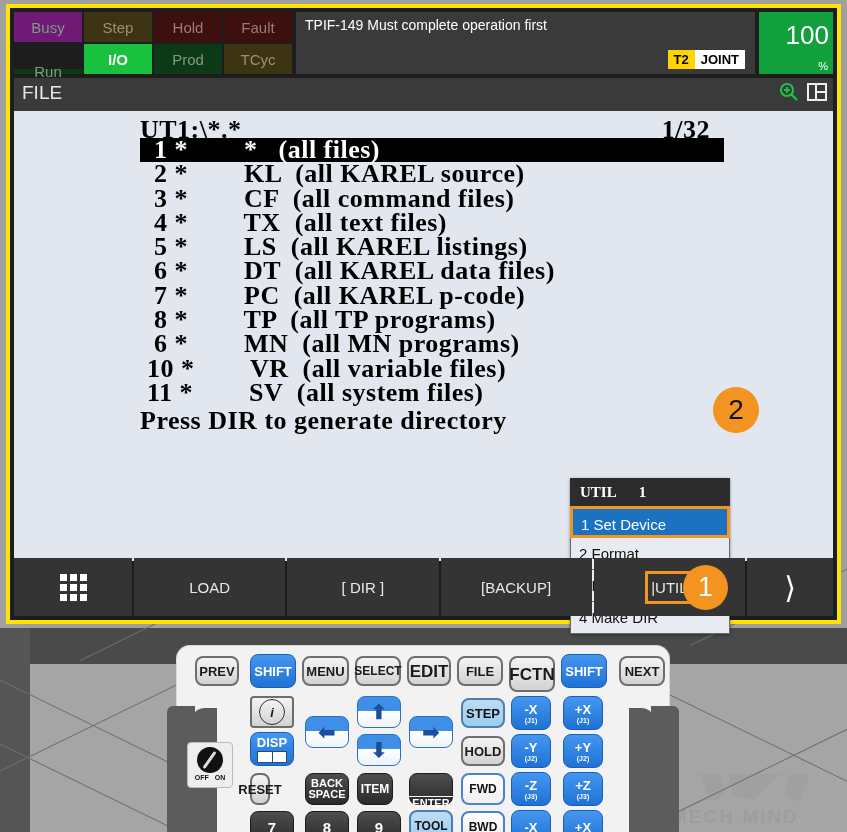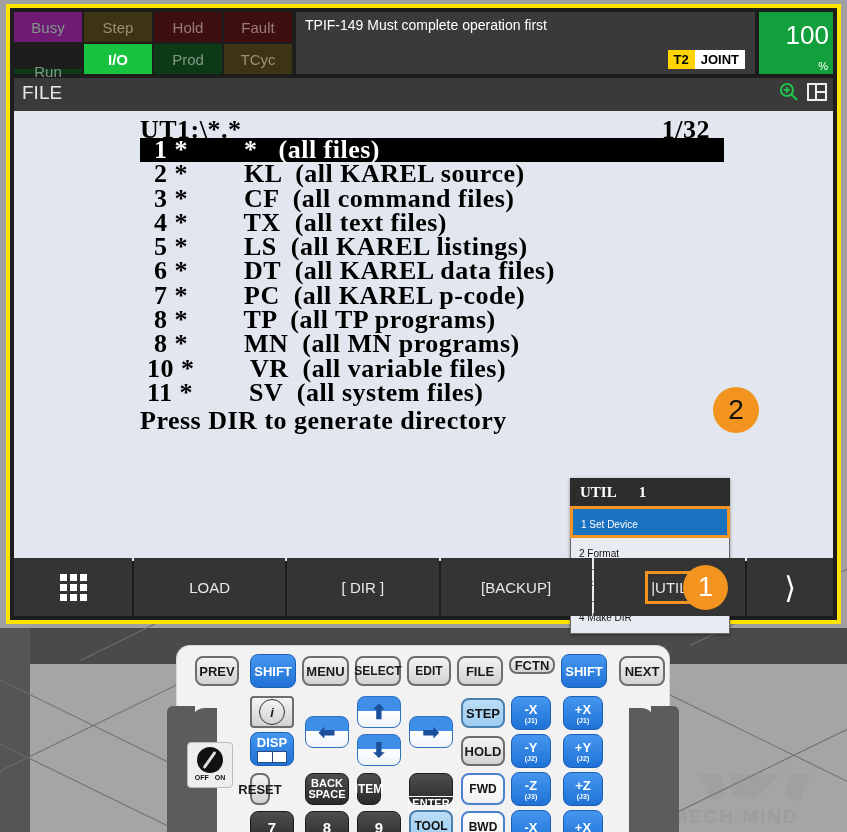--- a/index.html
+++ b/index.html
@@ -97,21 +97,21 @@
   .frow{height:24.3px;line-height:24.3px;white-space:pre;}
   .frow.sel{background:#000;color:#fff;}
   #pressline{position:absolute;left:126px;top:295px;white-space:pre;}
 
   
   #utilmenu{position:absolute;left:556px;top:367px;width:160px;
      font-family:"Liberation Sans",sans-serif;box-shadow:0 1px 3px rgba(0,0,0,.4);}
   #utilhdr{height:28px;background:#2c2c2c;color:#fff;font-weight:bold;font-size:15px;
      display:flex;align-items:center;padding-left:10px;gap:22px;
      font-family:"Liberation Serif",serif;}
-  .uitem{height:32px;line-height:32px;padding-left:8px;font-size:10px;color:#111;
+  .uitem{height:32px;line-height:32px;padding-left:8px;font-size:15px;color:#111;
      background:#e8ecf2;border:1px solid #6a6a6a;border-top:none;box-sizing:border-box;}
   .uitem.sel{background:#1a72c0;color:#fff;border:3px solid #f2941f;}
 
   
   #fkeys{position:absolute;left:4px;bottom:4px;right:4px;height:58px;display:flex;gap:2px;}
   .fk{background:#343434;display:flex;align-items:center;justify-content:center;
      color:#e9e9e9;font-size:15px;font-family:"Liberation Sans",sans-serif;position:relative;}
   .fk.first{width:118px;}
   .fk.grow{flex:1;}
   .fk.last{width:86px;}
@@ -170,27 +170,27 @@
     </div>
   <div class="key k-blue" style="left:73px;top:8px;width:46px;height:34px;font-size:13px;">
       <span>SHIFT</span>
     </div>
   <div class="key k-gray" style="left:125px;top:10px;width:47px;height:30px;font-size:13px;">
       <span>MENU</span>
     </div>
   <div class="key k-gray" style="left:178px;top:10px;width:46px;height:30px;font-size:12px;">
       <span>SELECT</span>
     </div>
-  <div class="key k-gray" style="left:230px;top:10px;width:44px;height:30px;font-size:12px;">
+  <div class="key k-gray" style="left:230px;top:10px;width:44px;height:30px;font-size:17px;">
       <span>EDIT</span>
     </div>
   <div class="key k-gray" style="left:280px;top:10px;width:46px;height:30px;font-size:13px;">
       <span>FILE</span>
     </div>
-  <div class="key k-gray" style="left:332px;top:10px;width:46px;height:18px;font-size:13px;">
+  <div class="key k-gray" style="left:332px;top:10px;width:46px;height:36px;font-size:17px;">
       <span>FCTN</span>
     </div>
   <div class="key k-blue" style="left:384px;top:8px;width:46px;height:34px;font-size:13px;">
       <span>SHIFT</span>
     </div>
   <div class="key k-gray" style="left:442px;top:10px;width:46px;height:30px;font-size:13px;">
       <span>NEXT</span>
     </div>
 
   <div class="key k-gray" style="left:73px;top:50px;width:44px;height:32px;font-size:17px;font-style:italic;border-radius:4px;">
@@ -239,21 +239,21 @@
     <span>+Y</span>
       <span class="sub">(J2)</span>
   </div>
 
   <div class="key k-gray" style="left:73px;top:127px;width:20px;height:32px;font-size:13px;">
       <span>RESET</span>
     </div>
   <div class="key k-dark" style="left:128px;top:127px;width:44px;height:32px;font-size:11px;">
       <span style="white-space:pre-line;line-height:11px;">BACK SPACE</span>
     </div>
-  <div class="key k-dark" style="left:180px;top:127px;width:24px;height:32px;font-size:12px;">
+  <div class="key k-dark" style="left:180px;top:127px;width:36px;height:32px;font-size:12px;">
       <span>ITEM</span>
     </div>
   <div class="key k-dark" style="left:232px;top:127px;width:44px;height:32px;font-size:11px;">
       <span style="border:1px solid #fff;padding:1px 3px;margin-top:28px;">ENTER</span>
     </div>
   <div class="key k-white" style="left:284px;top:127px;width:44px;height:32px;font-size:12px;">
       <span>FWD</span>
     </div>
   <div class="key k-blue" style="left:334px;top:126px;width:40px;height:34px;font-size:13px;">
     <span>-Z</span>
@@ -345,21 +345,21 @@
 
     <div id="filelist">
           <div class="frow mono sel">  1 *        *   (all files) </div>
           <div class="frow mono">  2 *        KL  (all KAREL source) </div>
           <div class="frow mono">  3 *        CF  (all command files) </div>
           <div class="frow mono">  4 *        TX  (all text files) </div>
           <div class="frow mono">  5 *        LS  (all KAREL listings) </div>
           <div class="frow mono">  6 *        DT  (all KAREL data files) </div>
           <div class="frow mono">  7 *        PC  (all KAREL p-code) </div>
           <div class="frow mono">  8 *        TP  (all TP programs) </div>
-          <div class="frow mono">  8 *        MN  (all MN programs) </div>
+          <div class="frow mono">  6 *        MN  (all MN programs) </div>
           <div class="frow mono"> 10 *        VR  (all variable files) </div>
           <div class="frow mono"> 11 *        SV  (all system files) </div>
         </div>
 
     <div id="pressline" class="mono">Press DIR to generate directory</div>
 
     <div id="utilmenu">
       <div id="utilhdr">
         <span>UTIL</span>
         <span>1</span>

